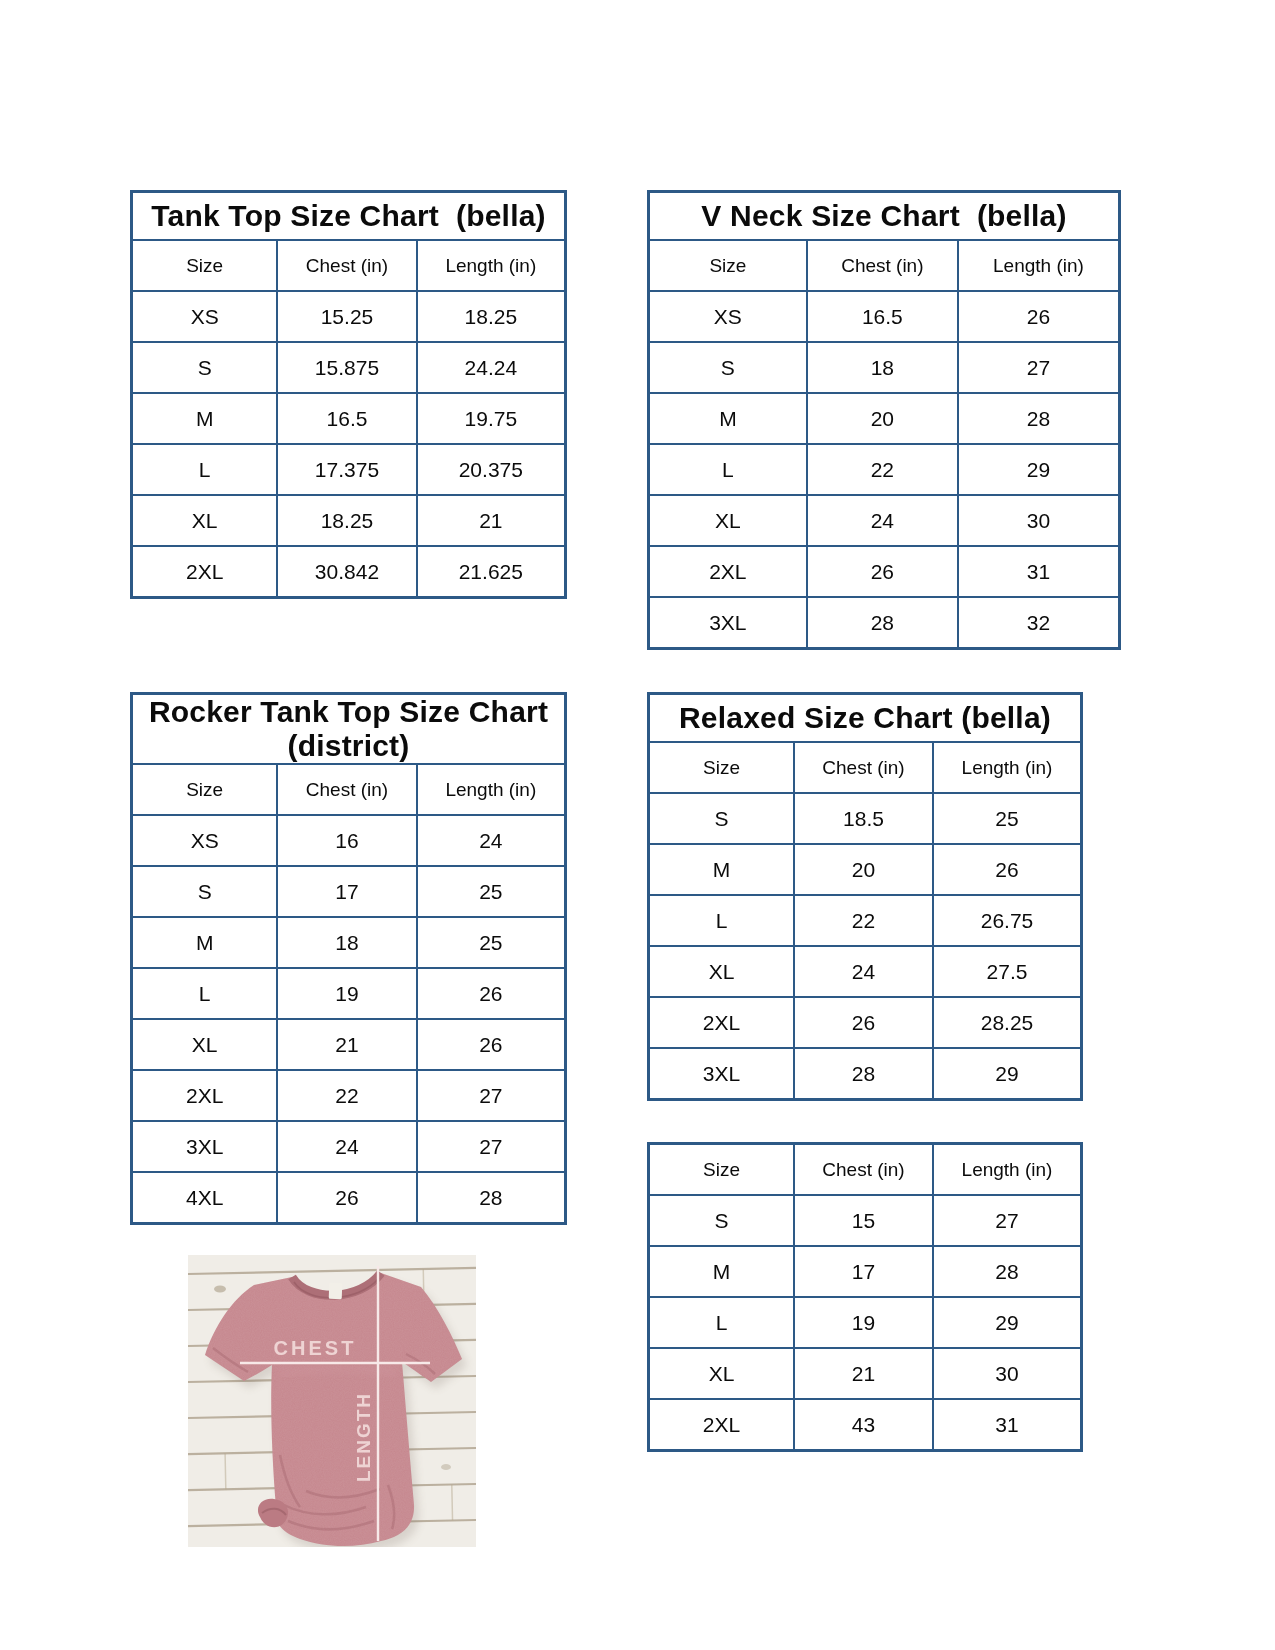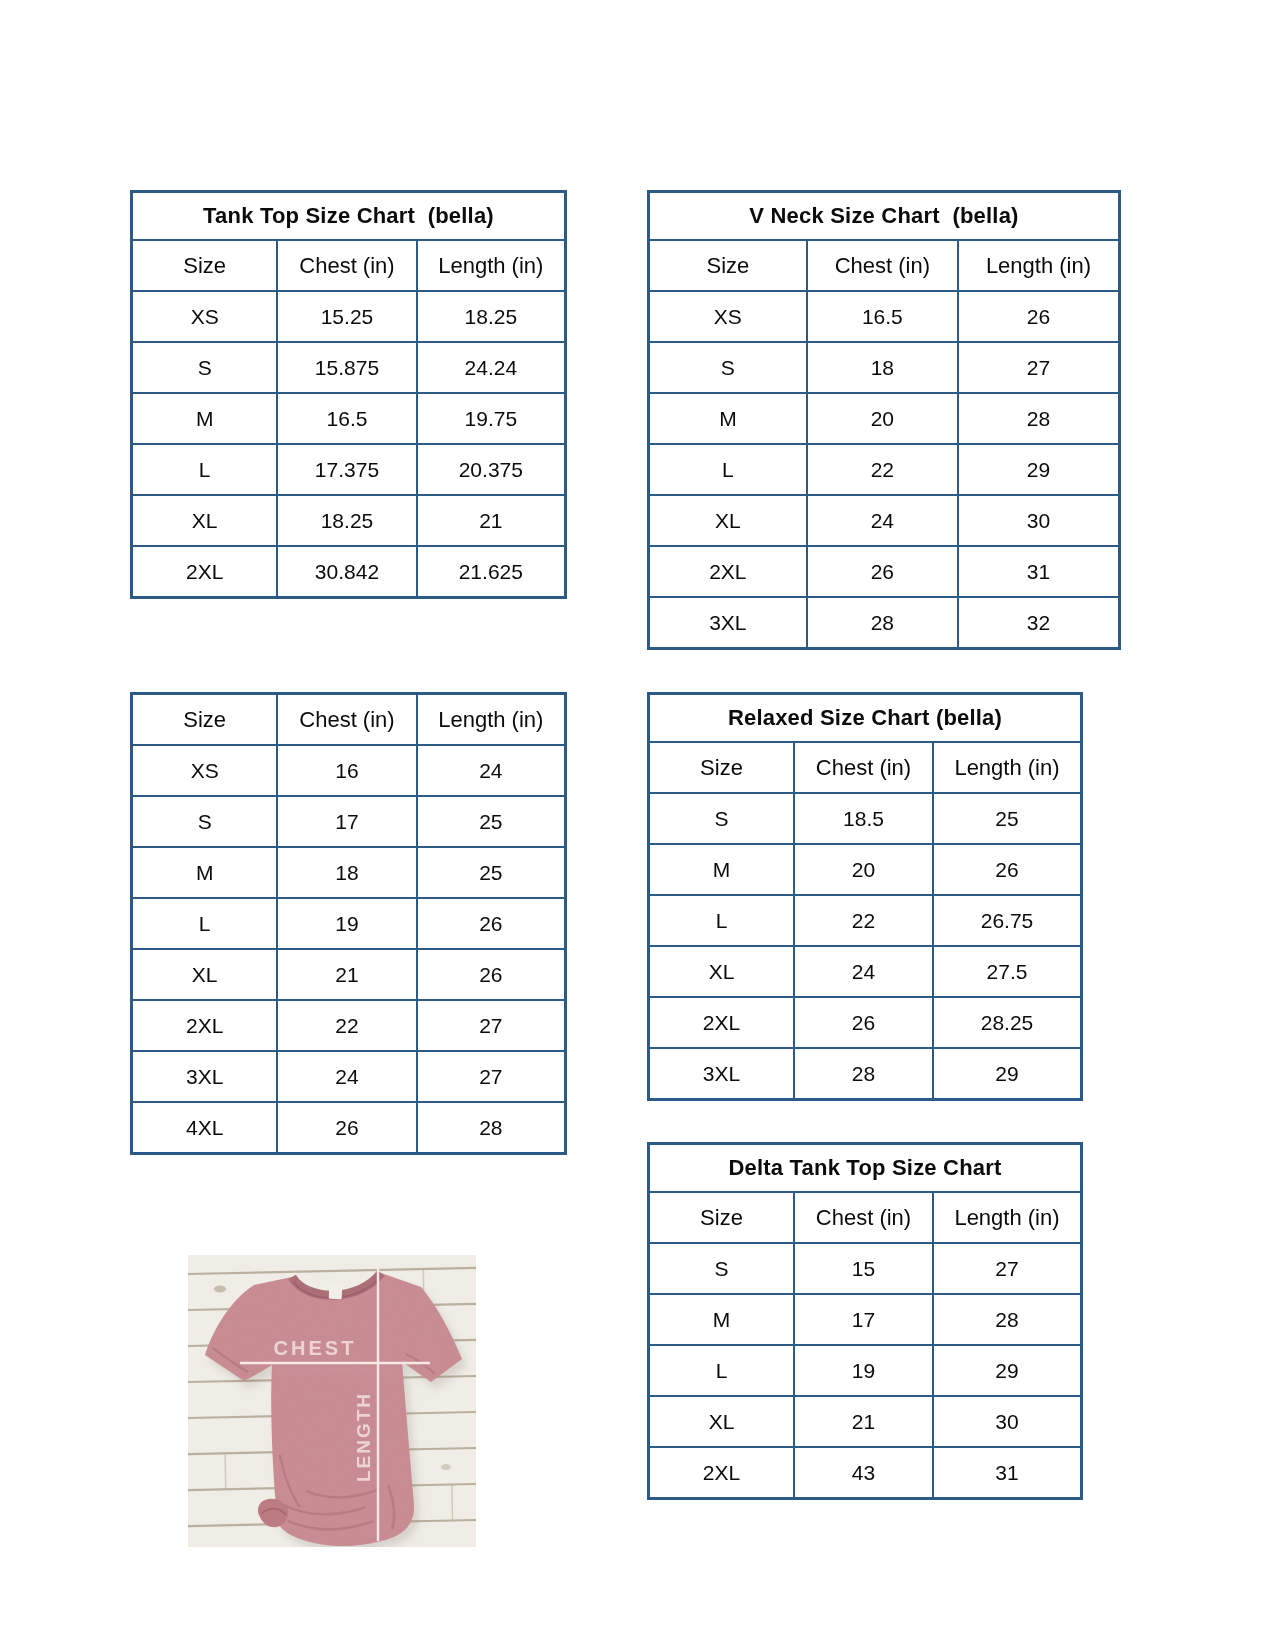--- a/index.html
+++ b/index.html
@@ -12,24 +12,24 @@
   .size-table{position:absolute}
   .size-table table{
     width:100%;border-collapse:collapse;table-layout:fixed;
     border:3px solid #2d5986;background:#ffffff;
   }
   .size-table td{
     border:2px solid #2d5986;text-align:center;vertical-align:middle;
     color:#0b0b0b;padding:0;
   }
   .title-cell{
-    height:46px;font-size:22px;font-weight:bold;white-space:pre-wrap;
+    height:46px;font-size:30px;font-weight:bold;white-space:pre-wrap;
     letter-spacing:.2px;
   }
-  .header-cell{height:49px;font-size:22px}
+  .header-cell{height:49px;font-size:19px}
   .data-cell{height:49px;font-size:21px}
 
   .product-photo{
     position:absolute;left:168px;top:1255px;width:288px;height:292px;margin:0;padding-left:20px;
   }
   .product-photo svg{display:block}
 </style>
 </head>
 <body>
 
@@ -142,20 +142,23 @@
 
   <section class="size-table" style="left:130px;top:692px;width:437px">
       <table>
         <colgroup>
           <col style="width: 33.6%;">
           <col style="width: 32.1%;">
           <col style="width: 34.3%;">
         </colgroup>
         <tbody>
           <tr>
+            <td colspan="3" class="title-cell">Rocker Tank Top Size Chart (district)</td>
+          </tr>
+          <tr>
             <td class="header-cell">Size</td>
             <td class="header-cell">Chest (in)</td>
             <td class="header-cell">Length (in)</td>
           </tr>
           <tr>
             <td class="data-cell">XS</td>
             <td class="data-cell">16</td>
             <td class="data-cell">24</td>
           </tr>
           <tr>
@@ -248,23 +251,20 @@
     </section>
 
   <section class="size-table" style="left:647px;top:1142px;width:436px">
       <table>
         <colgroup>
           <col style="width: 33.6%;">
           <col style="width: 32.1%;">
           <col style="width: 34.3%;">
         </colgroup>
         <tbody>
-          <tr>
-            <td colspan="3" class="title-cell">Delta Tank Top Size Chart</td>
-          </tr>
           <tr>
             <td class="header-cell">Size</td>
             <td class="header-cell">Chest (in)</td>
             <td class="header-cell">Length (in)</td>
           </tr>
           <tr>
             <td class="data-cell">S</td>
             <td class="data-cell">15</td>
             <td class="data-cell">27</td>
           </tr>

